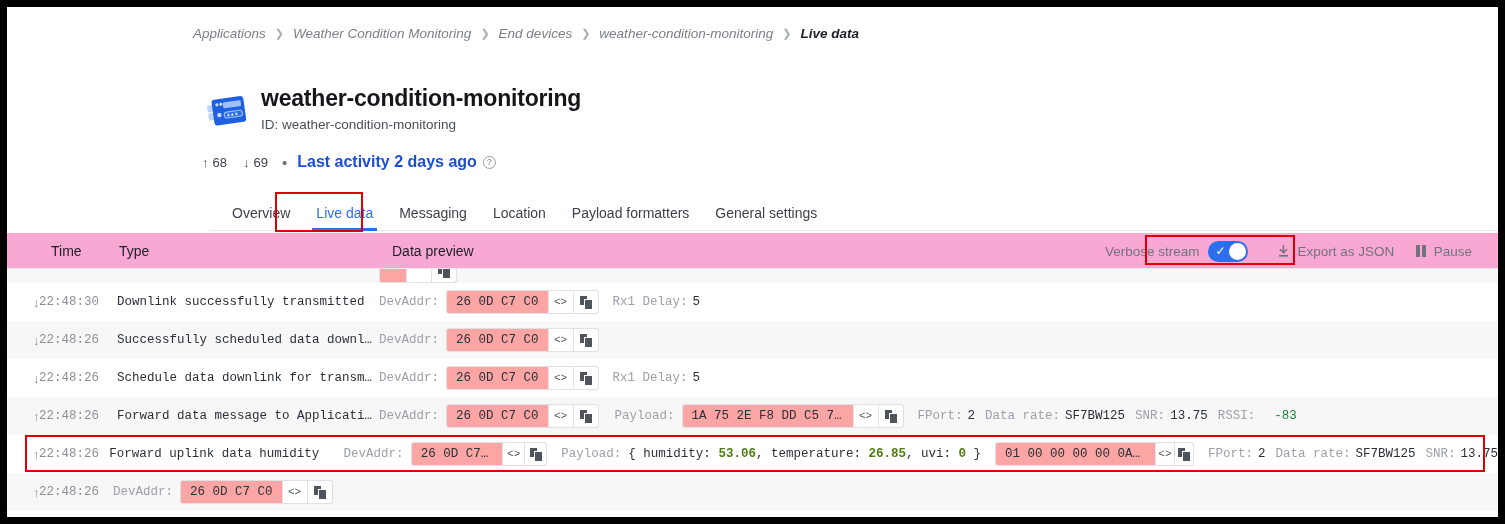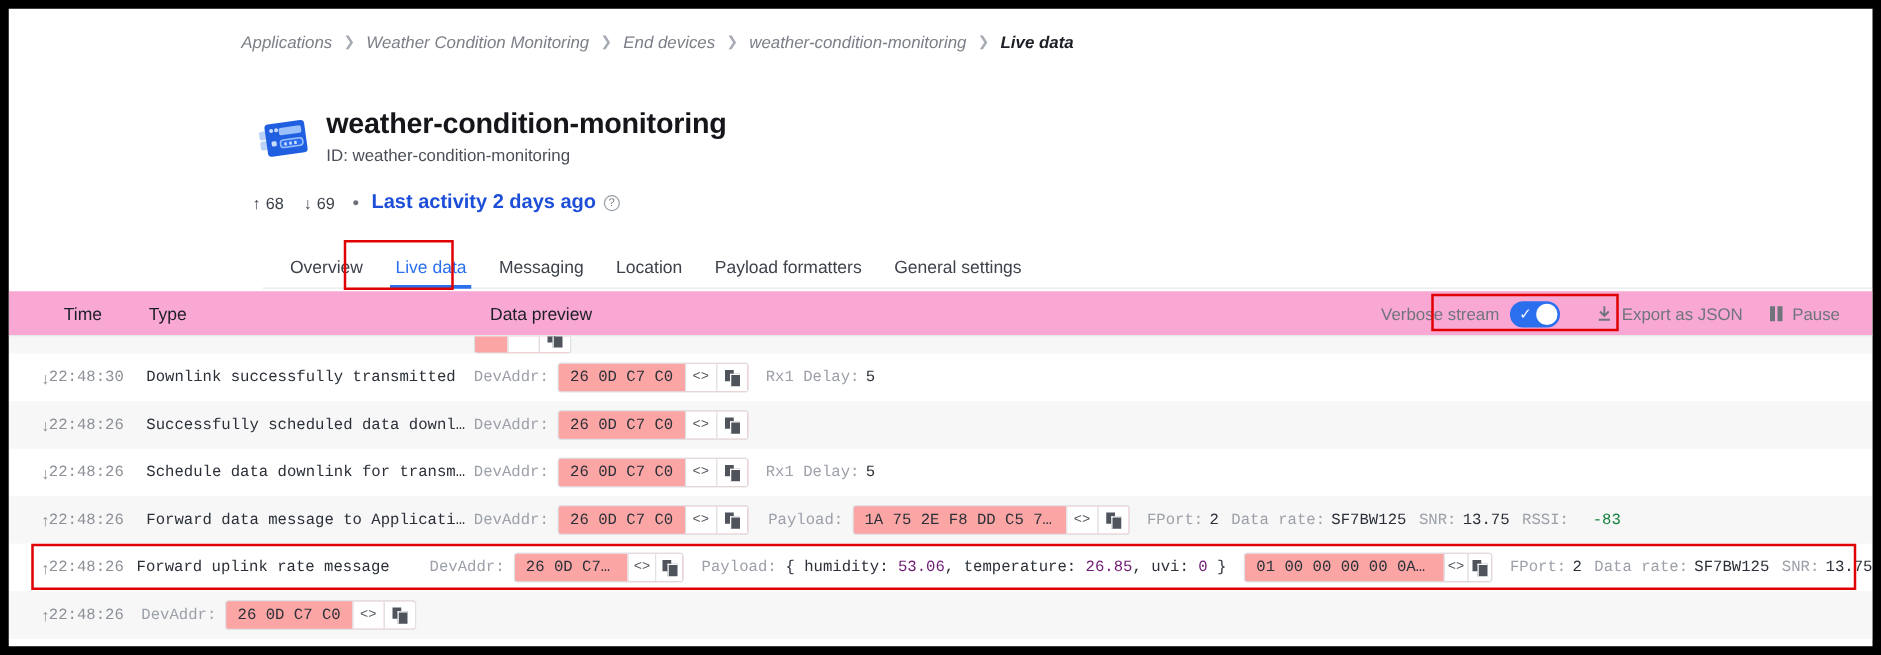--- a/index.html
+++ b/index.html
@@ -297,21 +297,21 @@
     background: #4f545c;
     border-left: 1.5px solid #fff;
     border-top: 1.5px solid #fff;
   }
   .meta-txt {
     color: #9ca0a8;
     margin-left: 14px;
   }
 
   .json-payload { color: #2b3038; }
-  .json-payload .num { color: #701a75; }
+  .json-payload .num { color: #4d7c0f; font-weight: bold; }
 
   .row-highlight {
     position: absolute;
     left: 18px; top: 428px;
     width: 1460px; height: 37px;
     border: 2.5px solid #e00000;
     pointer-events: none;
     z-index: 7;
   }
 </style>
@@ -498,21 +498,21 @@
       <span class="meta-txt" style="margin-left:5px;color:#2b3038">SF7BW125</span>
       <span class="meta-txt" style="margin-left:10px">SNR:</span>
       <span class="meta-txt" style="margin-left:5px;color:#2b3038">13.75</span>
       <span class="meta-txt" style="margin-left:10px">RSSI:</span>
       <span class="meta-txt" style="margin-left:19px;color:#15803d">-83</span>
     </div>
 
     <div class="row">
       <span class="c-arrow">↑</span>
       <span class="c-time">22:48:26</span>
-      <span class="c-type">Forward uplink rate message</span>
+      <span class="c-type">Forward uplink data humidity</span>
       <span class="kv-label">DevAddr:</span>
       <span class="chip">
         <span class="chip-val">26 0D C7 C0</span>
         <span class="chip-btn">&lt;&gt;</span>
         <span class="chip-btn">
             <span class="copy-glyph"></span>
           </span>
       </span>
       <span class="kv-label" style="margin-left:14px">Payload:</span>
       <span class="json-payload">

